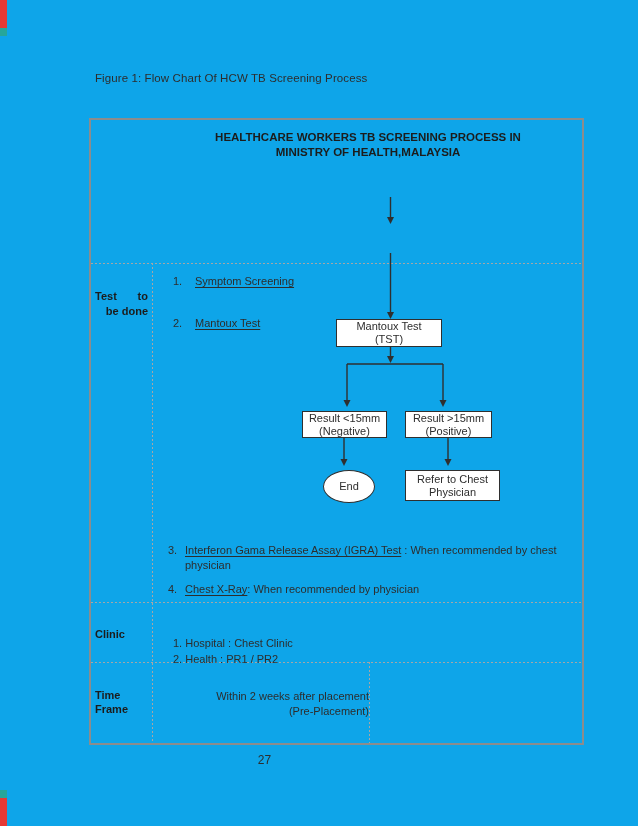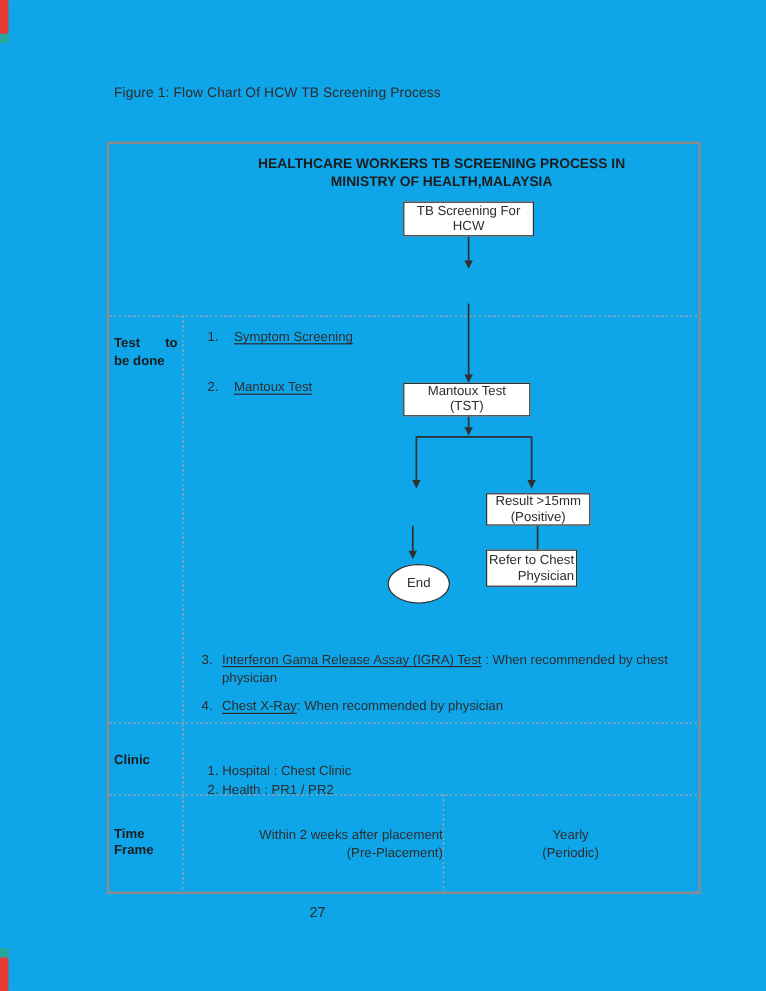--- a/index.html
+++ b/index.html
@@ -39,26 +39,26 @@
     position:absolute; border:1.5px solid #2f2f2f; background:#fff;
     display:flex; align-items:center; justify-content:center;
     text-align:center; font-size:11px; line-height:13px; white-space:pre-line;
   }
   .node.start   { left:245px; top:48px;  width:109px; height:29px; }
   .node.phase   { left:247px; top:105px; width:105px; height:28px; }
   .node.mantoux { left:245px; top:199px; width:106px; height:28px; }
   .node.neg     { left:211px; top:291px; width:85px;  height:27px; }
   .node.pos     { left:314px; top:291px; width:87px;  height:27px; }
   .node.end     { left:232px; top:350px; width:52px;  height:33px; border-radius:50%; }
-  .node.refer   { left:314px; top:338px; width:76px;  height:31px;text-align:right; }
+  .node.refer   { left:314px; top:350px; width:95px;  height:31px; }
 
   .connectors { position:absolute; left:0; top:0; width:491px; height:623px; pointer-events:none; }
 
   .rowlabel { position:absolute; font-weight:bold; font-size:11px; line-height:15px; color:#1c1c1c; }
-  .testlabel { left:4px; top:159px; width:53px; }
+  .testlabel { left:4px; top:169px; width:53px;text-align:right; }
   .testlabel .l1 { display:flex; justify-content:space-between; }
   .placelabel { left:4px; top:507px; }
   .timelabel  { left:4px; top:568px; line-height:14px; white-space:pre-line; }
 
   .titem { position:absolute; display:flex; font-size:11px; line-height:15px; }
   .titem .num { flex:0 0 auto; }
   .titem.i12 { left:82px; } .titem.i12 .num { width:22px; }
   .titem.i34 { left:77px; } .titem.i34 .num { width:17px; }
   .titem.i1 { top:154px; } .titem.i2 { top:196px; }
   .titem.i3 { top:423px; width:408px; } .titem.i4 { top:462px; }
@@ -108,24 +108,24 @@
         <polygon points="252.5,280 259.5,280 256,287" stroke="none"></polygon>
         <line x1="352" y1="244" x2="352" y2="281"></line>
         <polygon points="348.5,280 355.5,280 352,287" stroke="none"></polygon>
         <line x1="253" y1="318" x2="253" y2="340"></line>
         <polygon points="249.5,339 256.5,339 253,346" stroke="none"></polygon>
         <line x1="357" y1="318" x2="357" y2="340"></line>
         <polygon points="353.5,339 360.5,339 357,346" stroke="none"></polygon>
       </g>
     </svg>
 
-    <div class="node start">TB Screening For
-HCW</div>
     <div class="node mantoux">Mantoux Test
 (TST)</div>
+    <div class="node neg">Result &lt;15mm
+(Negative)</div>
     <div class="node pos">Result &gt;15mm
 (Positive)</div>
     <div class="node end">End</div>
     <div class="node refer">Refer to Chest
 Physician</div>
 
     <div class="rowlabel testlabel">
       <div class="l1">
         <span>Test</span>
         <span>to</span>
@@ -153,20 +153,18 @@
     </div>
 
     <div class="rowlabel placelabel">Clinic</div>
     <div class="placecontent">1. Hospital : Chest Clinic
 2. Health : PR1 / PR2</div>
 
     <div class="rowlabel timelabel">Time
 Frame</div>
     <div class="timecell c1">Within 2 weeks after placement
 (Pre-Placement)</div>
-    <div class="timecell c2">Yearly
-(Periodic)</div>
 
   </div>
 
   <div class="pagenum">27</div>
 
 </div>
 
 </body></html>

